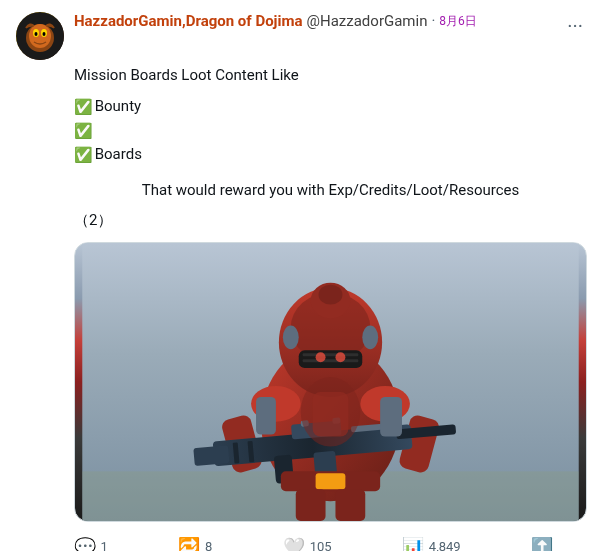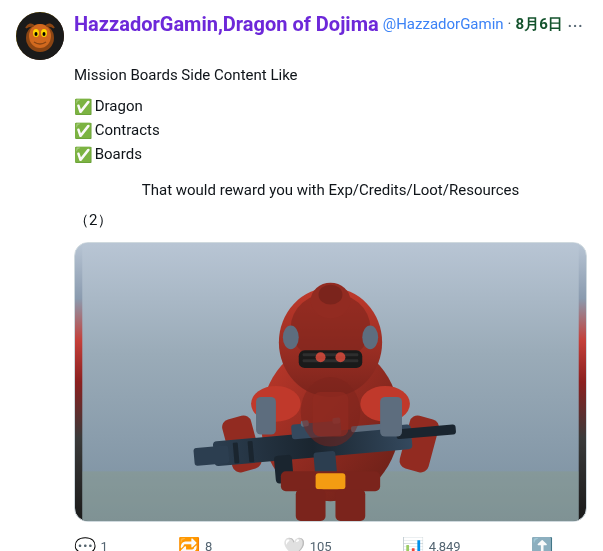--- a/index.html
+++ b/index.html
@@ -55,35 +55,34 @@
       flex-direction: column;
     }
     .user-name-row {
       display: flex;
       align-items: center;
       gap: 4px;
       flex-wrap: wrap;
     }
     .display-name {
       font-weight: 700;
-      font-size: 20px;
-      color: #6d28d9;
+      font-size: 15px;
+      color: #c2410c;
     }
     .username {
-      color: #3b82f6;
+      color: #404040;
       font-size: 15px;
     }
     .separator {
       color: #536471;
       font-size: 15px;
     }
     .tweet-date {
-      color: #14532d;
-      font-size: 15px;
-      font-weight: bold;
+      color: #a21caf;
+      font-size: 12px;
     }
     .more-icon {
       color: #536471;
       font-size: 20px;
       cursor: pointer;
       padding: 4px;
       line-height: 1;
     }
     .tweet-content {
       margin-left: 58px;
@@ -182,31 +181,30 @@
           <span class="separator">·</span>
           <span class="tweet-date">8月6日</span>
         </div>
       </div>
     </div>
     <div class="more-icon">···</div>
   </div>
 
   <div class="tweet-content">
     <div class="tweet-text-block">
-      <span class="tweet-text">Mission Boards Side Content Like</span>
+      <span class="tweet-text">Mission Boards Loot Content Like</span>
     </div>
 
     <div>
       <div class="checklist-item">
         <span class="checkbox-emoji">✅</span>
-        <span class="tweet-text">Dragon</span>
+        <span class="tweet-text">Bounty</span>
       </div>
       <div class="checklist-item">
         <span class="checkbox-emoji">✅</span>
-        <span class="tweet-text">Contracts</span>
       </div>
       <div class="checklist-item">
         <span class="checkbox-emoji">✅</span>
         <span class="tweet-text">Boards</span>
       </div>
     </div>
 
     <div class="tweet-text-block" style="margin-top: 12px; text-align: center;">
       <span class="tweet-text">That would reward you with Exp/Credits/Loot/Resources</span>
     </div>

